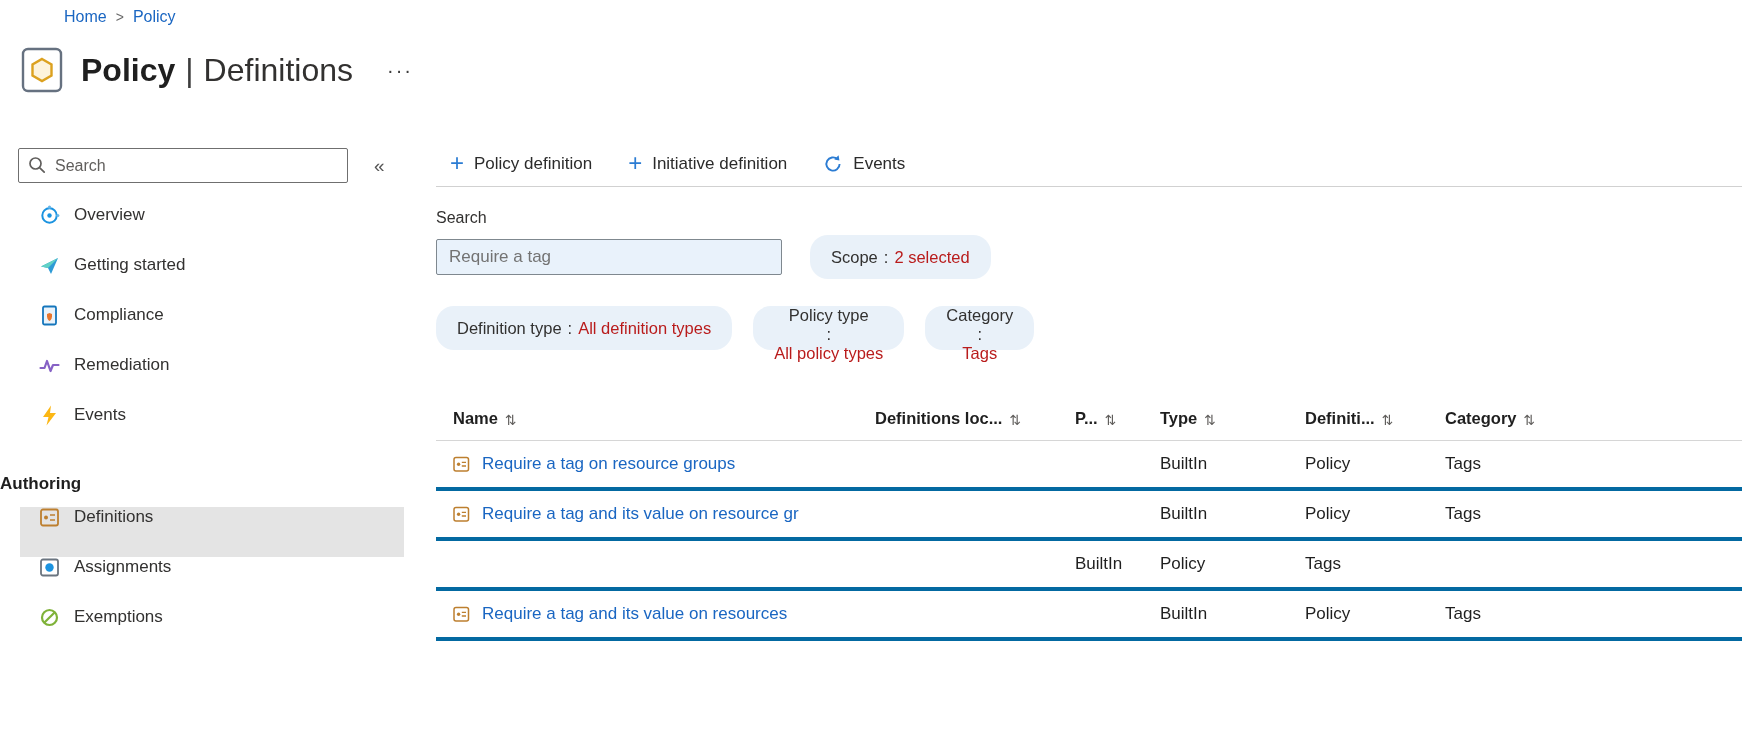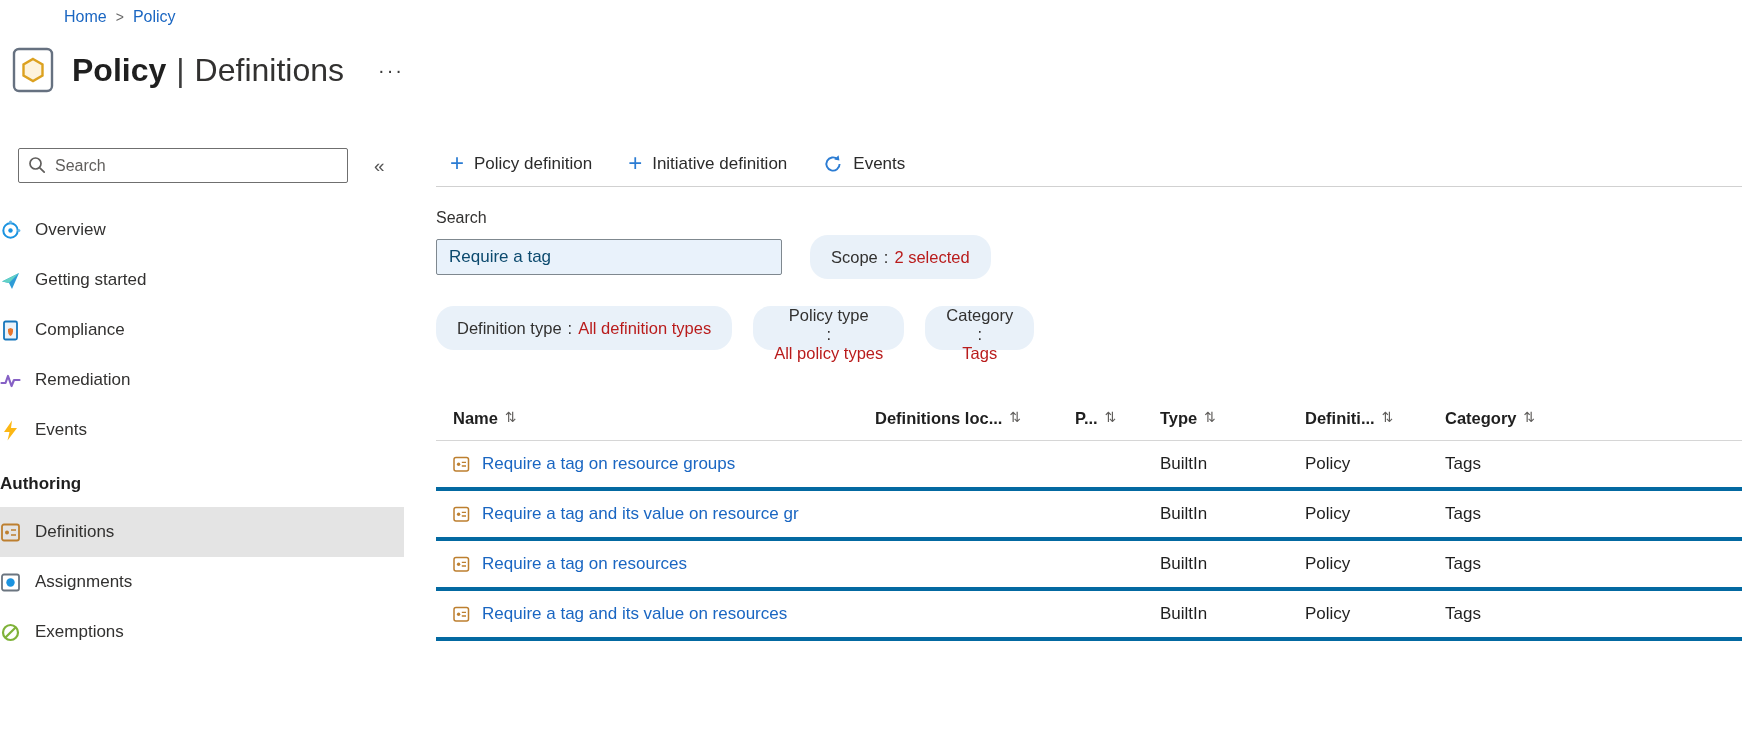--- a/index.html
+++ b/index.html
@@ -17,74 +17,74 @@
     font-family:"Liberation Sans","DejaVu Sans",sans-serif;
     font-size:17px;
   }
   a{color:var(--link);text-decoration:none;cursor:pointer;}
 
   
   .breadcrumb{position:absolute;top:8px;left:21px;display:flex;align-items:center;gap:9px;font-size:16px;margin-left:43px;}
   .bc-sep{color:#6a6a6a;font-size:14px;}
 
   
-  .page-header{position:absolute;top:47px;left:12px;display:flex;align-items:center;}
+  .page-header{position:absolute;top:47px;left:21px;display:flex;align-items:center;}
   .page-icon{width:42px;height:46px;display:inline-flex;}
   .page-title{margin:0 0 0 18px;font-size:32px;font-weight:700;color:#1f1f1f;white-space:nowrap;}
   .t-sep{font-weight:400;color:#3c3c3c;margin:0 10px;}
   .t-rest{font-weight:400;color:#323130;}
   .more-btn{margin-left:30px;border:none;background:none;color:#3c3c3c;font-size:20px;letter-spacing:2px;cursor:pointer;line-height:1;padding:4px;}
 
   
   .sidebar{position:absolute;top:148px;left:0;width:404px;bottom:0;}
   .sb-search-row{display:flex;align-items:center;padding-left:18px;}
   .sb-search{position:relative;width:330px;}
   .sb-search input{
     width:100%;height:35px;border:1px solid #6f6f6f;border-radius:2px;
     padding:0 10px 0 36px;font-size:16px;font-family:inherit;color:#323130;outline:none;background:#fff;
   }
   .sb-search input::placeholder{color:#605e5c;}
   .sb-search-icon{position:absolute;left:10px;top:8px;width:18px;height:18px;}
   .collapse-btn{margin-left:22px;border:none;background:none;color:#555;font-size:19px;cursor:pointer;padding:2px 4px;}
   .sb-nav{margin-top:22px;}
-  .sb-item{display:flex;align-items:center;height:50px;cursor:pointer;}
+  .sb-item{display:flex;height:50px;padding-left:19px;cursor:pointer;margin-left:20px;}
   .sb-item.selected{background:var(--selected-bg);}
   .sb-icon{width:21px;height:21px;display:inline-flex;flex:none;}
   .sb-label{margin-left:14px;color:#323130;}
   .sb-section{font-weight:700;color:#1f1f1f;height:46px;display:flex;align-items:center;margin-top:6px;}
 
   
   .main{position:absolute;left:436px;top:142px;right:0;bottom:0;}
   .toolbar{display:flex;align-items:center;height:45px;border-bottom:1px solid #d1d1d1;padding-left:14px;}
   .tb-item{display:flex;align-items:center;background:none;border:none;cursor:pointer;font-family:inherit;font-size:17px;color:#2b2b2b;margin-right:36px;padding:0;}
   .plus{color:var(--accent);font-size:24px;font-weight:400;margin-right:10px;line-height:1;transform:translateY(-1px);}
   .refresh-icon{width:20px;height:20px;margin-right:10px;display:inline-flex;}
 
   .filters{margin-top:22px;}
   .filter-label{font-size:16px;color:#323130;}
   .filter-row{display:flex;align-items:center;margin-top:8px;}
   .filter-row.second{margin-top:27px;}
   .filter-input{
     width:346px;height:36px;background:#e9f2fb;border:1px solid #7f888f;border-radius:2px;
-    padding:0 12px;font-size:17px;font-family:inherit;color:#0c4a6e;outline:none;
+    padding:0 12px;font-size:17px;font-family:inherit;color:#737373;outline:none;
   }
   .pill{
     display:inline-flex;align-items:center;height:44px;border-radius:18px;background:var(--pill-bg);
     padding:0 21px;font-size:16.5px;color:#323130;cursor:pointer;white-space:nowrap;
   }
   .pill + .pill{margin-left:21px;flex-direction:column;}
   .pill.scope{margin-left:28px;}
   .psep{margin:0 6px;}
   .pval{font-weight:400;color:#b91c1c;}
 
   
   .table{margin-top:46px;}
   .tgrid{display:grid;grid-template-columns:439px 200px 85px 145px 140px 1fr;align-items:center;}
   .thead{height:45px;border-bottom:1px solid #d6d6d6;}
-  .th{display:flex;align-items:flex-start;font-weight:700;font-size:16.5px;color:#1f1f1f;cursor:pointer;white-space:nowrap;}
+  .th{display:flex;align-items:flex-end;font-weight:700;font-size:16.5px;color:#1f1f1f;cursor:pointer;white-space:nowrap;}
   .th.first{padding-left:17px;}
   .sort{font-weight:400;color:#605e5c;font-size:14px;margin-left:7px;}
   .trow{height:50px;border-bottom:4px solid #0369a1;}
   .td{font-size:17px;color:#1f1f1f;white-space:nowrap;overflow:hidden;}
   .name-cell{display:flex;align-items:center;padding-left:17px;}
   .row-icon{width:17px;height:17px;display:inline-flex;flex:none;margin-right:12px;}
   .row-link{font-size:17px;overflow:hidden;text-overflow:clip;white-space:nowrap;}
 </style>
 </head>
 <body>
@@ -311,30 +311,20 @@
         <a class="row-link">Require a tag and its value on resource gr</a>
       </div>
       <div class="td"></div>
       <div class="td"></div>
       <div class="td">BuiltIn</div>
       <div class="td">Policy</div>
       <div class="td">Tags</div>
     </div>
 
     <div class="trow tgrid">
-      <div class="td name-cell">
-        <span class="row-icon">
-          <svg viewBox="0 0 17 17" width="17" height="17">
-              <rect x="1" y="1.5" width="14.5" height="13.5" rx="2" fill="none" stroke="#bd7f2f" stroke-width="1.5"></rect>
-              <circle cx="5.6" cy="8.2" r="1.7" fill="#bd7f2f"></circle>
-              <path d="M8.8 6.4h4.2 M8.8 10h4.2" stroke="#bd7f2f" stroke-width="1.3"></path>
-            </svg>
-        </span>
-        <a class="row-link">Require a tag on resources</a>
-      </div>
       <div class="td"></div>
       <div class="td"></div>
       <div class="td">BuiltIn</div>
       <div class="td">Policy</div>
       <div class="td">Tags</div>
     </div>
 
     <div class="trow tgrid">
       <div class="td name-cell">
         <span class="row-icon">

